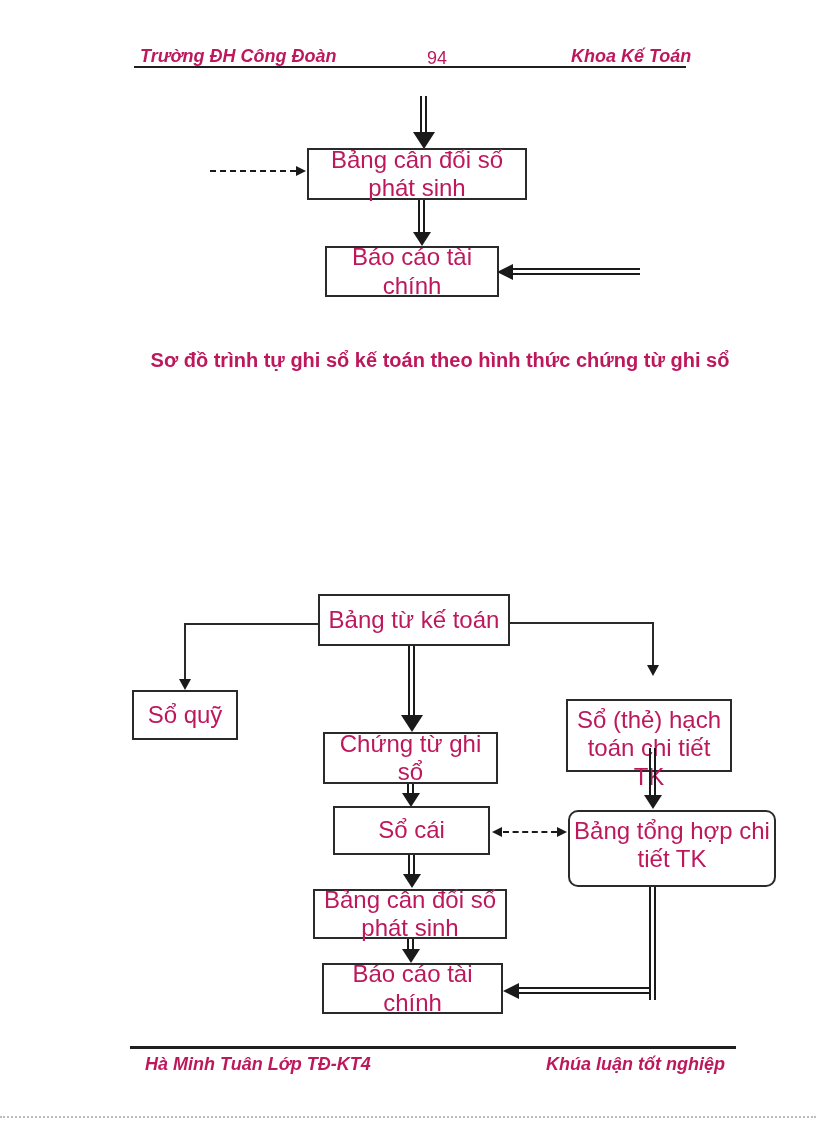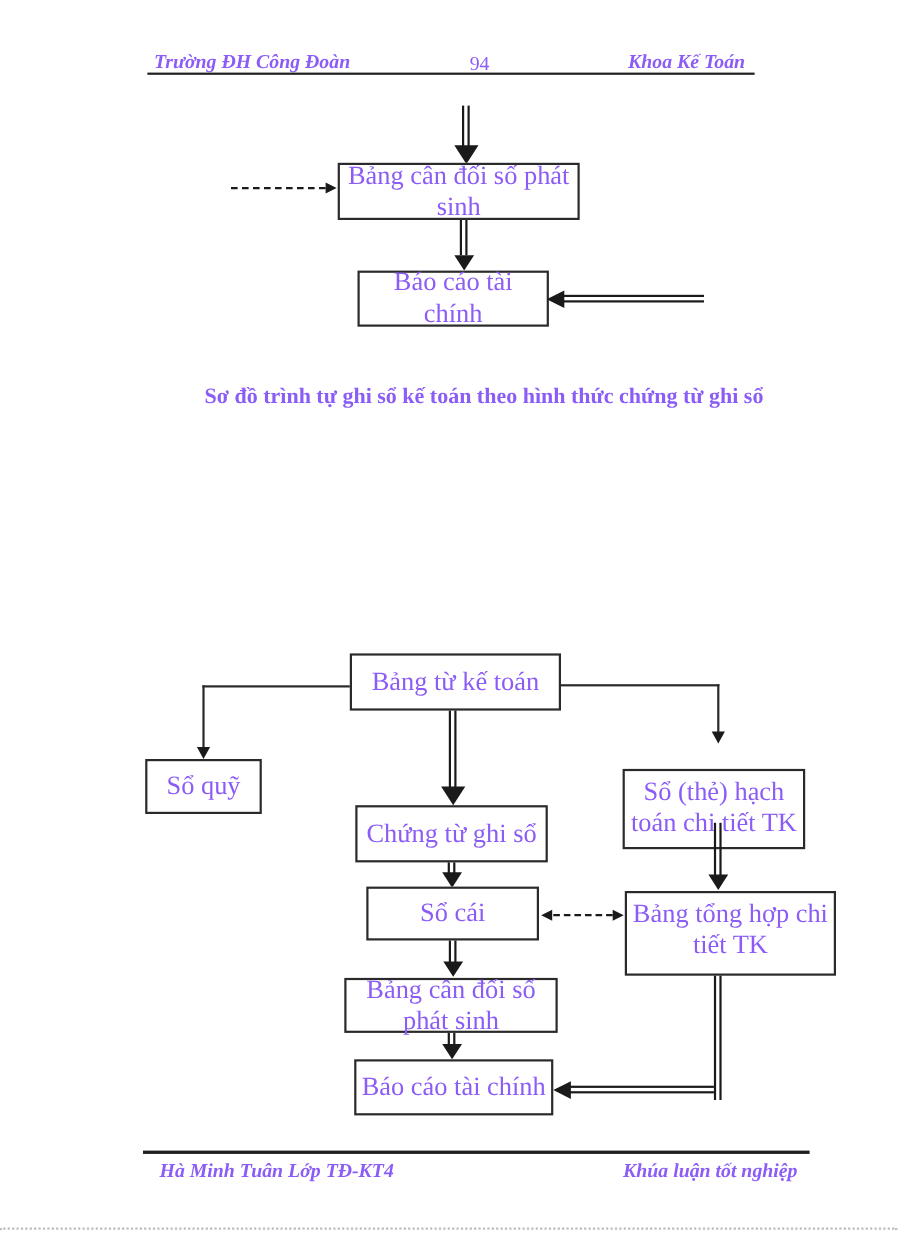--- a/index.html
+++ b/index.html
@@ -1,19 +1,19 @@
 <!DOCTYPE html>
 <html><head>
 <meta charset="utf-8">
 <style>
   * { margin:0; padding:0; box-sizing:border-box; }
   html,body { background:#ffffff; }
   .page {
     position:relative; width:816px; height:1123px; background:#ffffff;
-    font-family:Liberation Serif, serif; color:#8b5cf6; overflow:hidden;
+    font-family:Liberation Sans, sans-serif; color:#be185d; overflow:hidden;
   }
   .hdr-text, .ftr-text { position:absolute; font-weight:bold; font-style:italic; font-size:18px; white-space:nowrap; }
   .pagenum { position:absolute; font-size:18px; }
   .rule { position:absolute; background:#1f1f1f; }
   .caption { position:absolute; font-weight:bold; font-size:20px; text-align:center;margin-top:31px; }
   .box {
     position:absolute; border:2px solid #2a2a2a; background:#fff;
     display:flex; align-items:center; justify-content:center;
     text-align:center; font-size:24px; line-height:1.18; padding:2px 3px;
   }
@@ -77,21 +77,21 @@
   <div class="box" style="left:323px; top:732px; width:175px; height:52px;">Chứng từ ghi sổ</div>
 
   <div class="dvline" style="left:407px; top:784px; height:10px;"></div>
   <div class="tri down-md" style="left:402px; top:793px;"></div>
   <div class="box" style="left:333px; top:806px; width:157px; height:49px;">Sổ cái</div>
 
   <div class="dashline" style="left:503px; top:831px; width:54px;"></div>
   <div class="tri left-sm" style="left:492px; top:827px;"></div>
   <div class="tri right-sm" style="left:557px; top:827px;"></div>
 
-  <div class="box top-align" style="left:568px; top:810px; width:192px; height:77px;">Bảng tổng hợp chi tiết TK</div>
+  <div class="box top-align" style="left:568px; top:810px; width:208px; height:77px;border-radius:10px;">Bảng tổng hợp chi tiết TK</div>
 
   <div class="dvline" style="left:649px; top:748px; height:48px;"></div>
   <div class="tri down-md" style="left:644px; top:795px;"></div>
 
   <div class="dvline" style="left:408px; top:855px; height:20px;"></div>
   <div class="tri down-md" style="left:403px; top:874px;"></div>
   <div class="box" style="left:313px; top:889px; width:194px; height:50px;">Bảng cân đối số phát sinh</div>
 
   <div class="dvline" style="left:407px; top:939px; height:11px;"></div>
   <div class="tri down-md" style="left:402px; top:949px;"></div>

